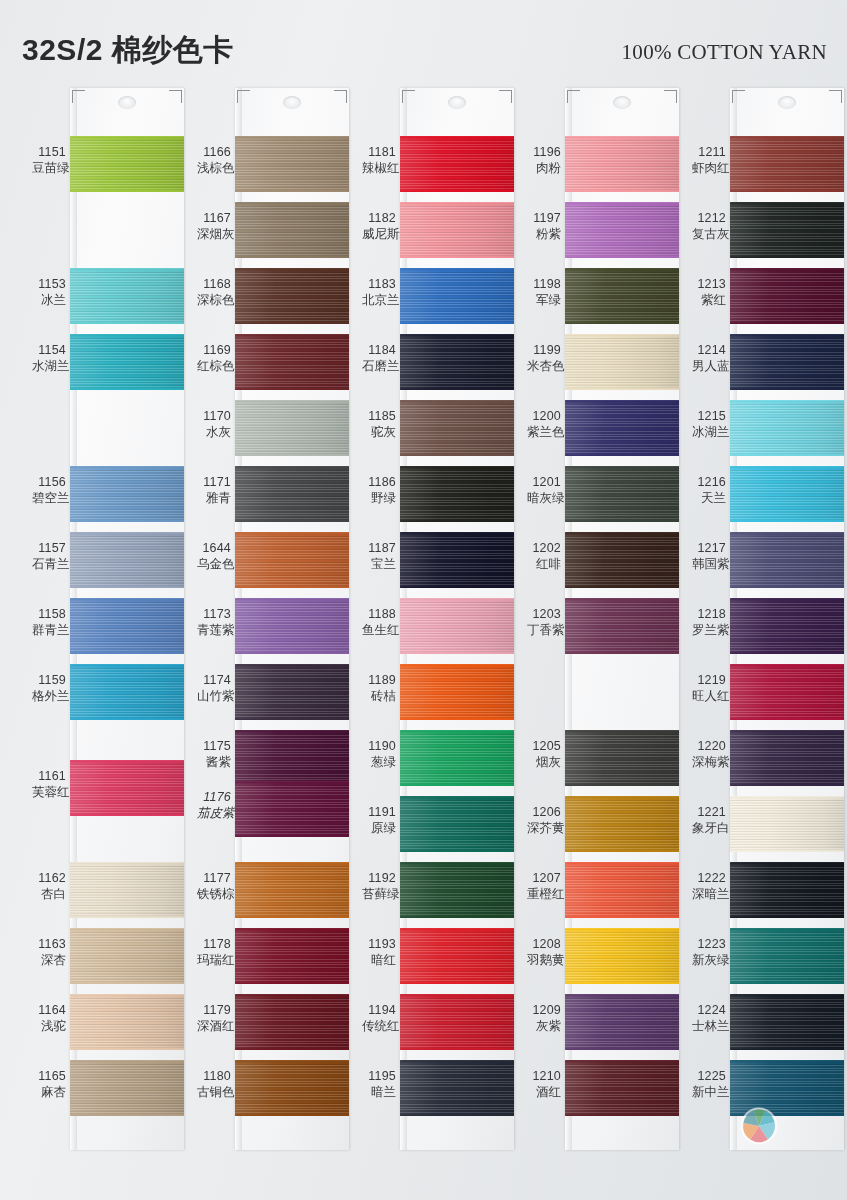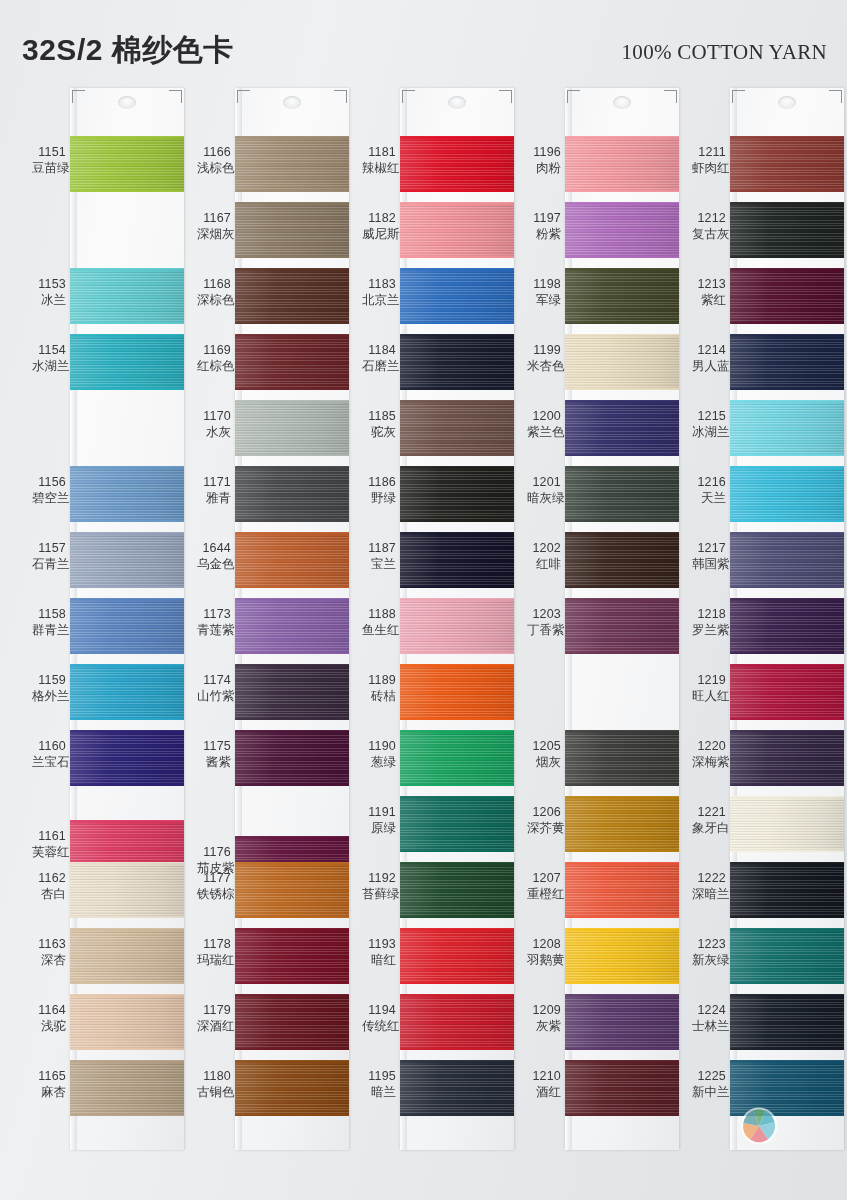--- a/index.html
+++ b/index.html
@@ -194,34 +194,21 @@
             <div class="cname">格外兰</div>
           </div>
           <div class="swatch">
             <div class="fill" style="background: rgb(41, 166, 205);"></div>
             <div class="threads"></div>
             <div class="sheen"></div>
             <div class="fuzz-t" style="background: rgb(41, 166, 205);"></div>
             <div class="fuzz-b" style="background: rgb(41, 166, 205);"></div>
           </div>
         </div>
-        <div class="row" style="top: 642px;">
-          <div class="code-block">
-            <div class="code">1160</div>
-            <div class="cname">兰宝石</div>
-          </div>
-          <div class="swatch">
-            <div class="fill" style="background: rgb(43, 34, 119);"></div>
-            <div class="threads"></div>
-            <div class="sheen"></div>
-            <div class="fuzz-t" style="background: rgb(43, 34, 119);"></div>
-            <div class="fuzz-b" style="background: rgb(43, 34, 119);"></div>
-          </div>
-        </div>
-        <div class="row" style="top: 732px;">
+        <div class="row" style="top: 672px;">
           <div class="code-block">
             <div class="code">1161</div>
             <div class="cname">芙蓉红</div>
           </div>
           <div class="swatch">
             <div class="fill" style="background: rgb(224, 58, 98);"></div>
             <div class="threads"></div>
             <div class="sheen"></div>
             <div class="fuzz-t" style="background: rgb(224, 58, 98);"></div>
             <div class="fuzz-b" style="background: rgb(224, 58, 98);"></div>
@@ -410,21 +397,21 @@
             <div class="cname">酱紫</div>
           </div>
           <div class="swatch">
             <div class="fill" style="background: rgb(76, 19, 56);"></div>
             <div class="threads"></div>
             <div class="sheen"></div>
             <div class="fuzz-t" style="background: rgb(76, 19, 56);"></div>
             <div class="fuzz-b" style="background: rgb(76, 19, 56);"></div>
           </div>
         </div>
-        <div class="row" style="top: 748px;">
+        <div class="row" style="top: 693px; font-style: italic;">
           <div class="code-block">
             <div class="code">1176</div>
             <div class="cname">茄皮紫</div>
           </div>
           <div class="swatch">
             <div class="fill" style="background: rgb(100, 20, 61);"></div>
             <div class="threads"></div>
             <div class="sheen"></div>
             <div class="fuzz-t" style="background: rgb(100, 20, 61);"></div>
             <div class="fuzz-b" style="background: rgb(100, 20, 61);"></div>

